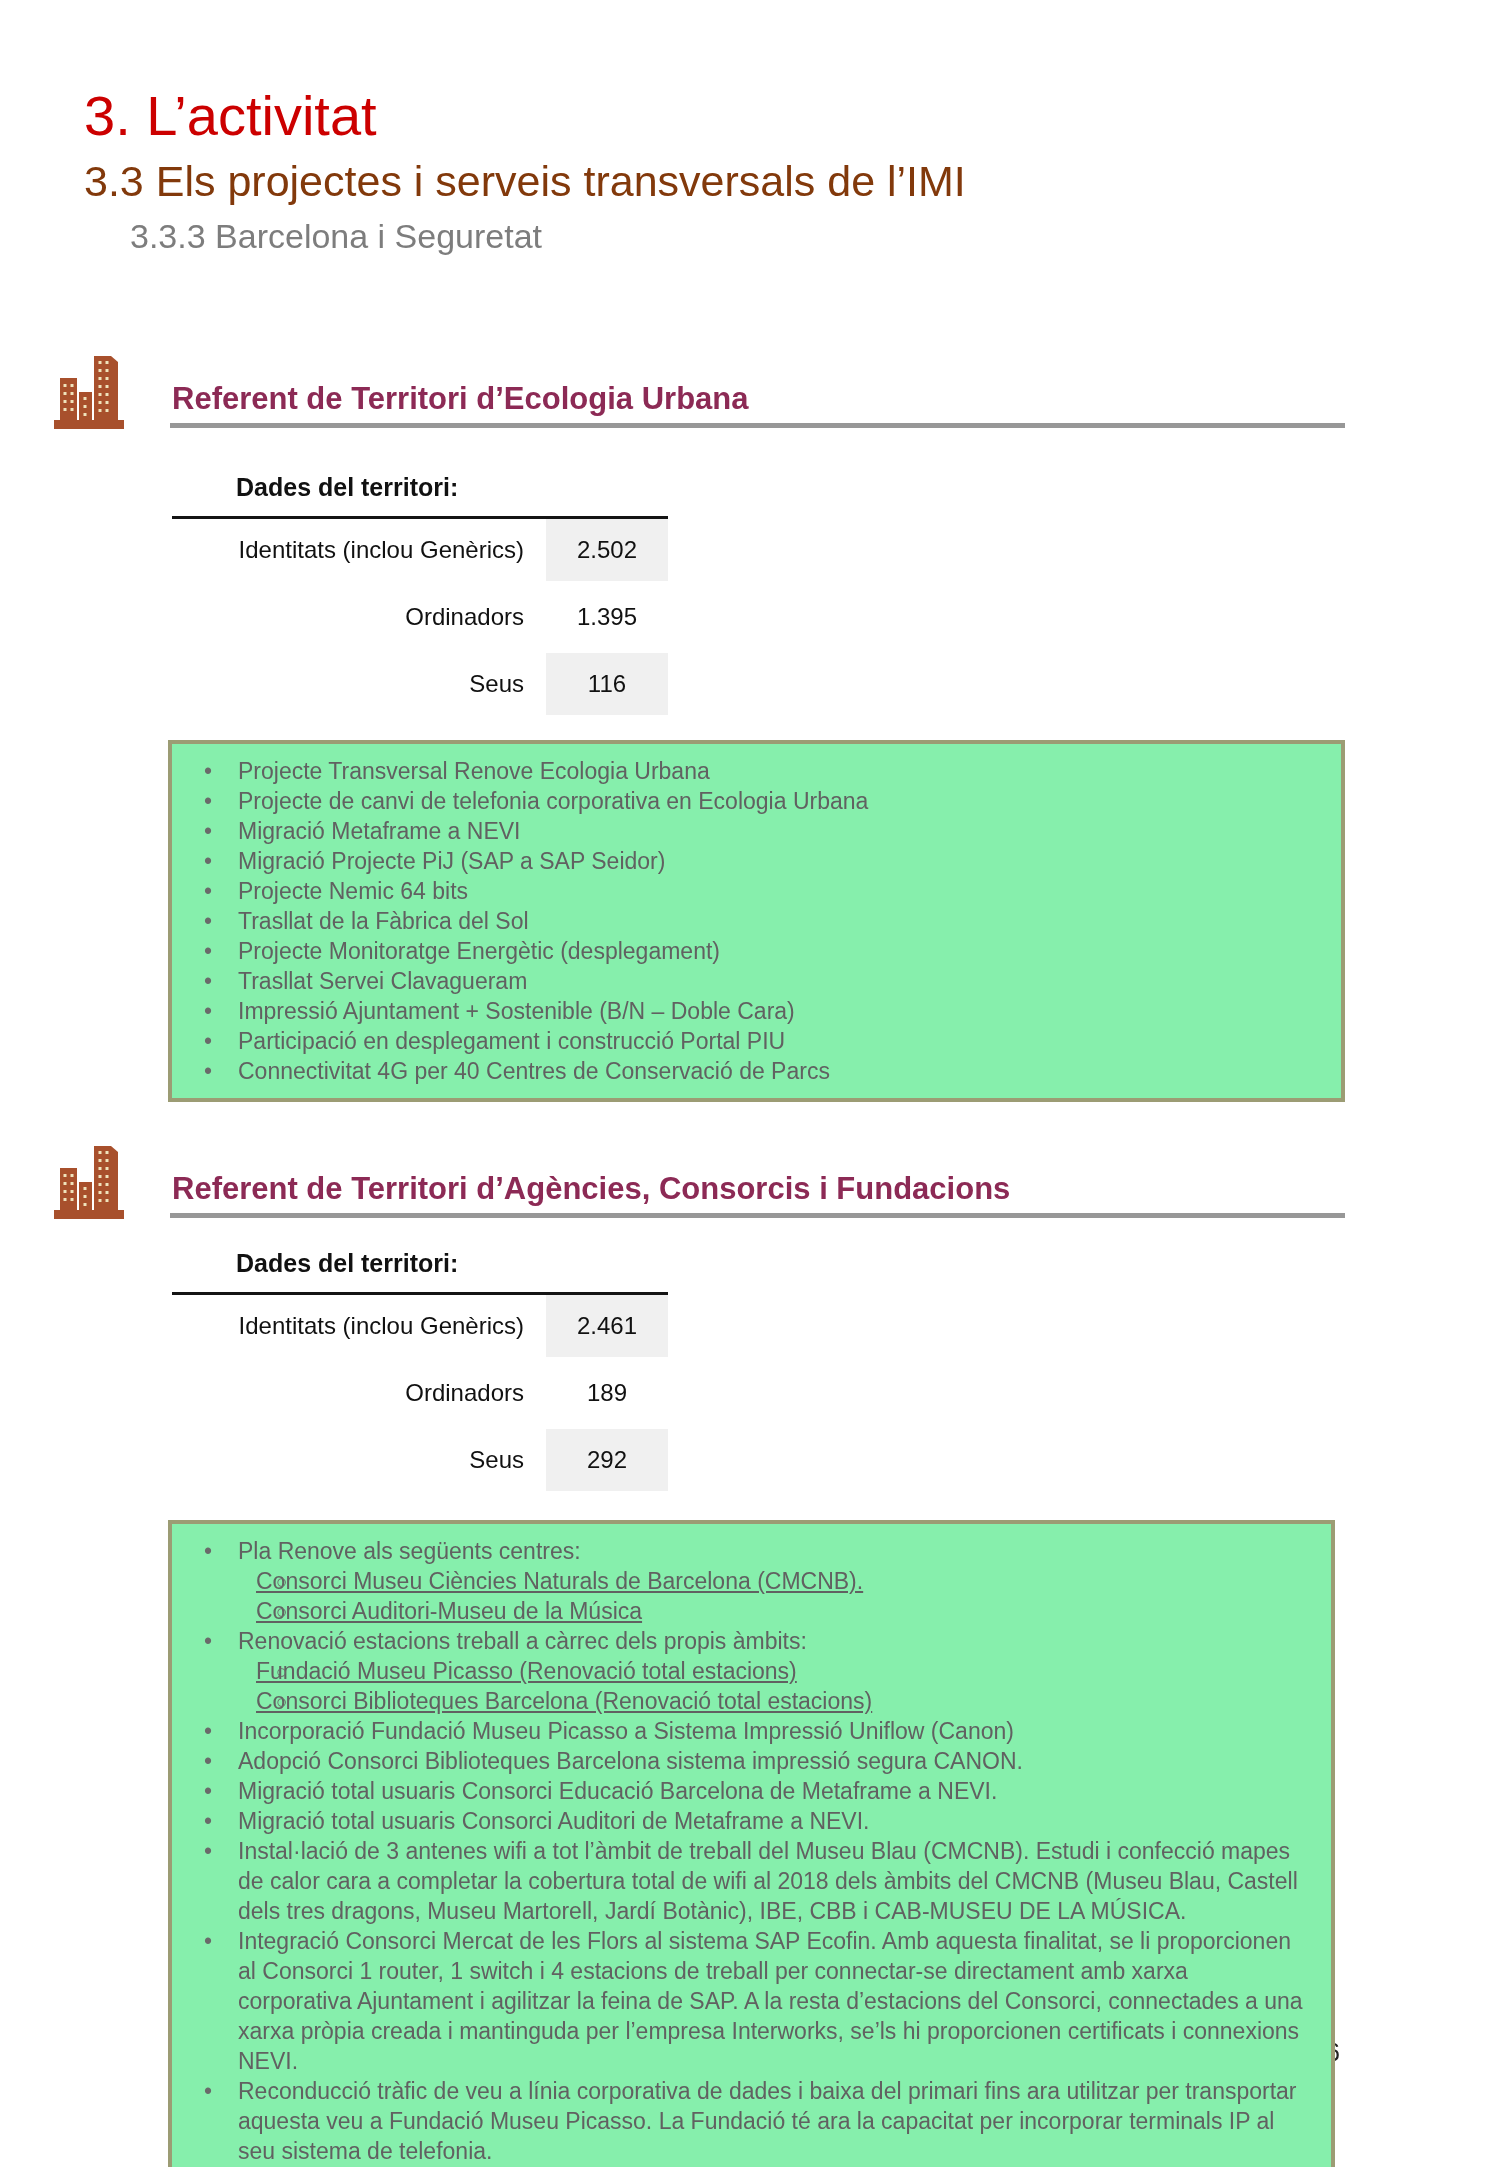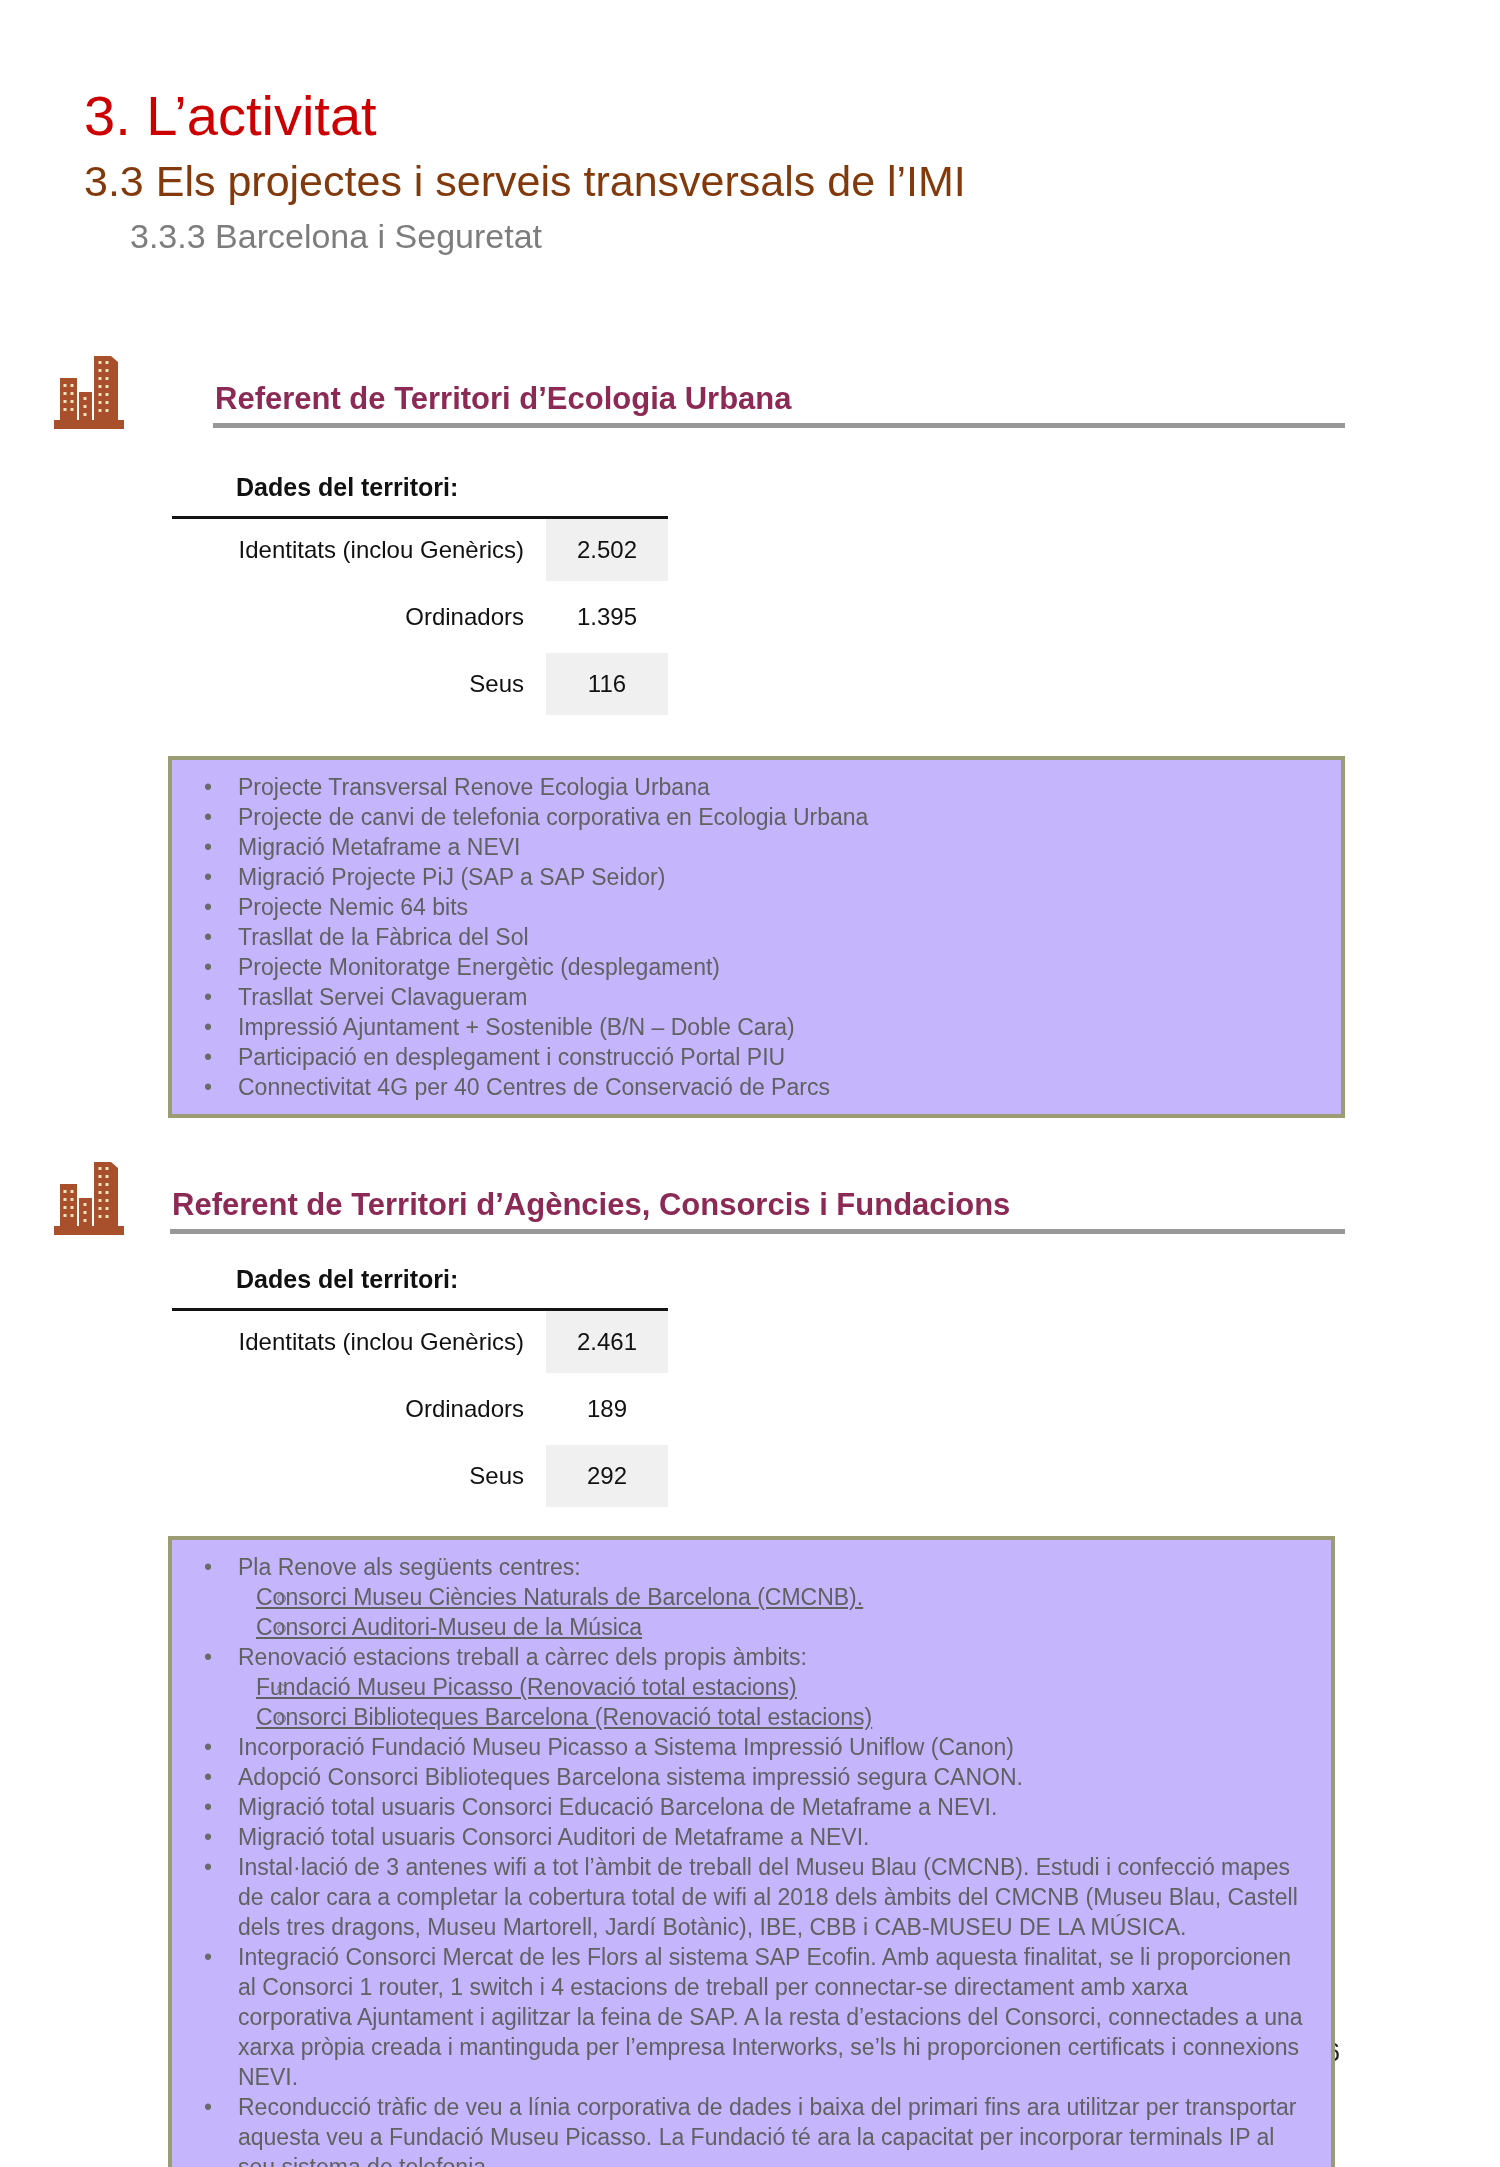--- a/index.html
+++ b/index.html
@@ -5,38 +5,38 @@
   html,body{margin:0;padding:0;}
   body{
     width:1500px;height:2167px;position:relative;background:#ffffff;
     font-family:"Liberation Sans", sans-serif;color:#1a1a1a;overflow:hidden;
   }
   .h1{margin:84px 0 0 84px;font-size:56px;line-height:64px;color:#cc0000;}
   .h2{margin:8px 0 0 84px;font-size:43px;line-height:50px;color:#82390b;}
   .h3{margin:10px 0 0 130px;font-size:34px;line-height:40px;color:#7d7d7d;}
 
   .sec-header{display:flex;align-items:flex-end;margin-left:52px;width:1293px;}
-  .sec-header.first{margin-top:96px;gap:43px;}
+  .sec-header.first{margin-top:96px;}
   .sec-header.second{margin-top:40px;}
   .sec-icon{width:74px;height:80px;flex:0 0 74px;margin-bottom:-4px;}
   .sec-title-wrap{flex:1;margin-left:44px;}
   .sec-title{font-size:31px;font-weight:bold;color:#8c2a55;margin:0 0 6px 2px;line-height:36px;}
   .sec-rule{height:5px;background:#979797;width:100%;}
 
   .dades-title{margin:44px 0 0 236px;font-size:25px;font-weight:bold;line-height:30px;color:#111;}
   .dades-title.t2{margin-top:30px;}
 
   table.territory{margin:14px 0 0 172px;border-collapse:separate;border-spacing:0;border-top:3px solid #141414;}
   table.territory td{font-size:24px;line-height:30px;border-bottom:5px solid #ffffff;}
   td.lbl{width:352px;text-align:right;padding:7px 22px 7px 0;color:#111;}
   td.val{width:122px;text-align:center;padding:16px 0;color:#111;}
   td.val.shade{background:#f0f0f0;}
 
-  .list-box{margin:36px 0 0 168px;width:1177px;border:4px solid #9c9c74;
-    padding:12px 24px 12px 0;box-sizing:border-box;background:#c4b5fd;}
+  .list-box{margin:20px 0 0 168px;width:1177px;border:4px solid #9c9c74;
+    padding:12px 24px 12px 0;box-sizing:border-box;background:#86efac;}
   .list-box.b2{margin-top:24px;width:1167px;position:relative;z-index:1;}
   .list-box ul{list-style:none;margin:0;padding:0;}
   .list-box li{position:relative;padding-left:66px;font-size:23px;line-height:30px;color:#616161;}
   .list-box li.lvl1::before{content:"\2022";position:absolute;left:32px;top:0;color:#6a6a6a;}
   .list-box li.lvl2{padding-left:84px;text-decoration:underline;}
   .list-box li.lvl2::before{content:"\25CB";position:absolute;left:104px;top:1px;font-size:19px;color:#6a6a6a;}
 
   .page-number{position:absolute;left:1326px;top:2038px;font-size:25px;color:#222;z-index:0;}
 </style>
 </head>

